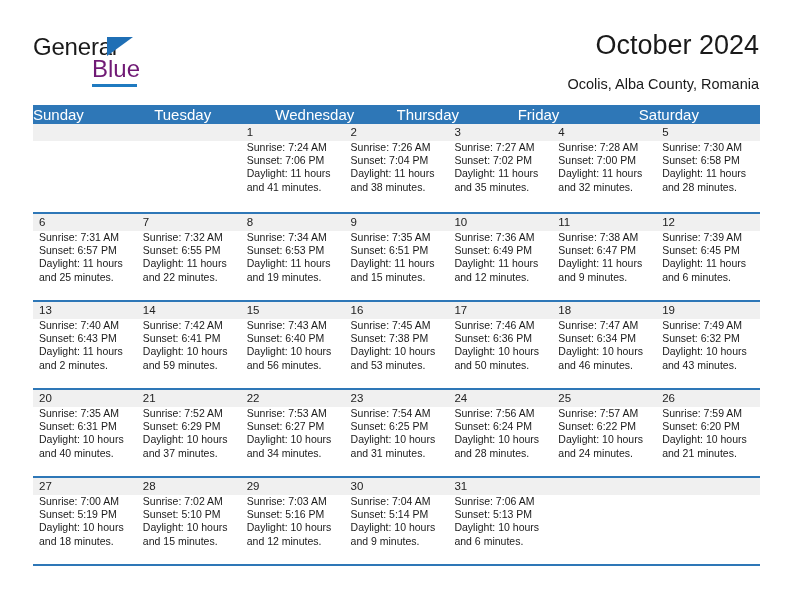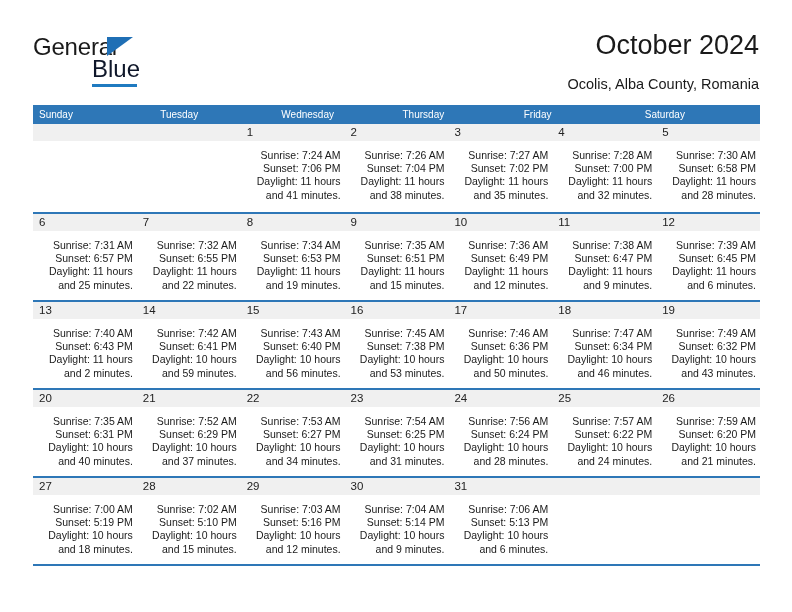--- a/index.html
+++ b/index.html
@@ -54,21 +54,21 @@
     width: 0;
     height: 0;
     border-left: 26px solid #1f6fb5;
     border-bottom: 19px solid transparent;
   }
   .brand-blue {
     position: absolute;
     left: 59px;
     top: 22px;
     font-size: 24px;
-    color: #0f172a;
+    color: #701a75;
     line-height: 26px;
   }
   .brand-rule {
     position: absolute;
     left: 59px;
     top: 50px;
     width: 45px;
     height: 3px;
     background: #1f7ac0;
   }
@@ -101,23 +101,23 @@
     width: 727px;
   }
   .dow-row {
     display: flex;
     background: #2e77b7;
     height: 19px;
   }
   .dow-cell {
     flex: 1 1 0;
     color: #ffffff;
-    font-size: 10px;
+    font-size: 15px;
     line-height: 19px;
-    padding-left: 6px;
+    padding-left: 0;
     box-sizing: border-box;
     white-space: nowrap;
     overflow: hidden;
   }
   .week-row {
     display: flex;
     border-top: 2px solid #2e77b7;
     height: 88px;
     box-sizing: border-box;
   }
@@ -136,22 +136,21 @@
     box-sizing: border-box;
   }
   .day-num {
     font-size: 11.5px;
     color: #222222;
     line-height: 17px;
     padding-left: 6px;
     display: block;
   }
   .day-body {
-    padding: 8px 4px 0 6px;
-    text-align: right;
+    padding: 0 4px 0 6px;
   }
   .day-line {
     font-size: 10.5px;
     line-height: 13.2px;
     color: #1a1a1a;
     white-space: nowrap;
   }
   .cal-bottom {
     border-top: 2px solid #2e77b7;
     height: 0;

